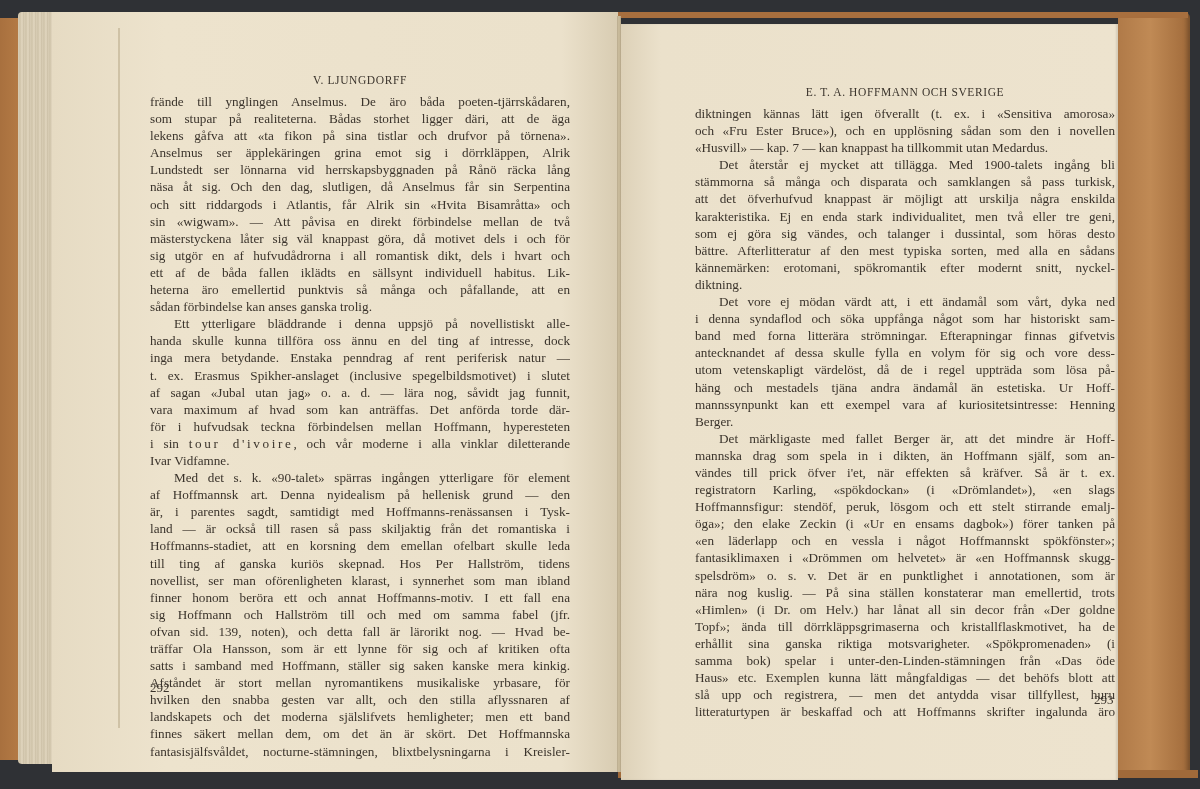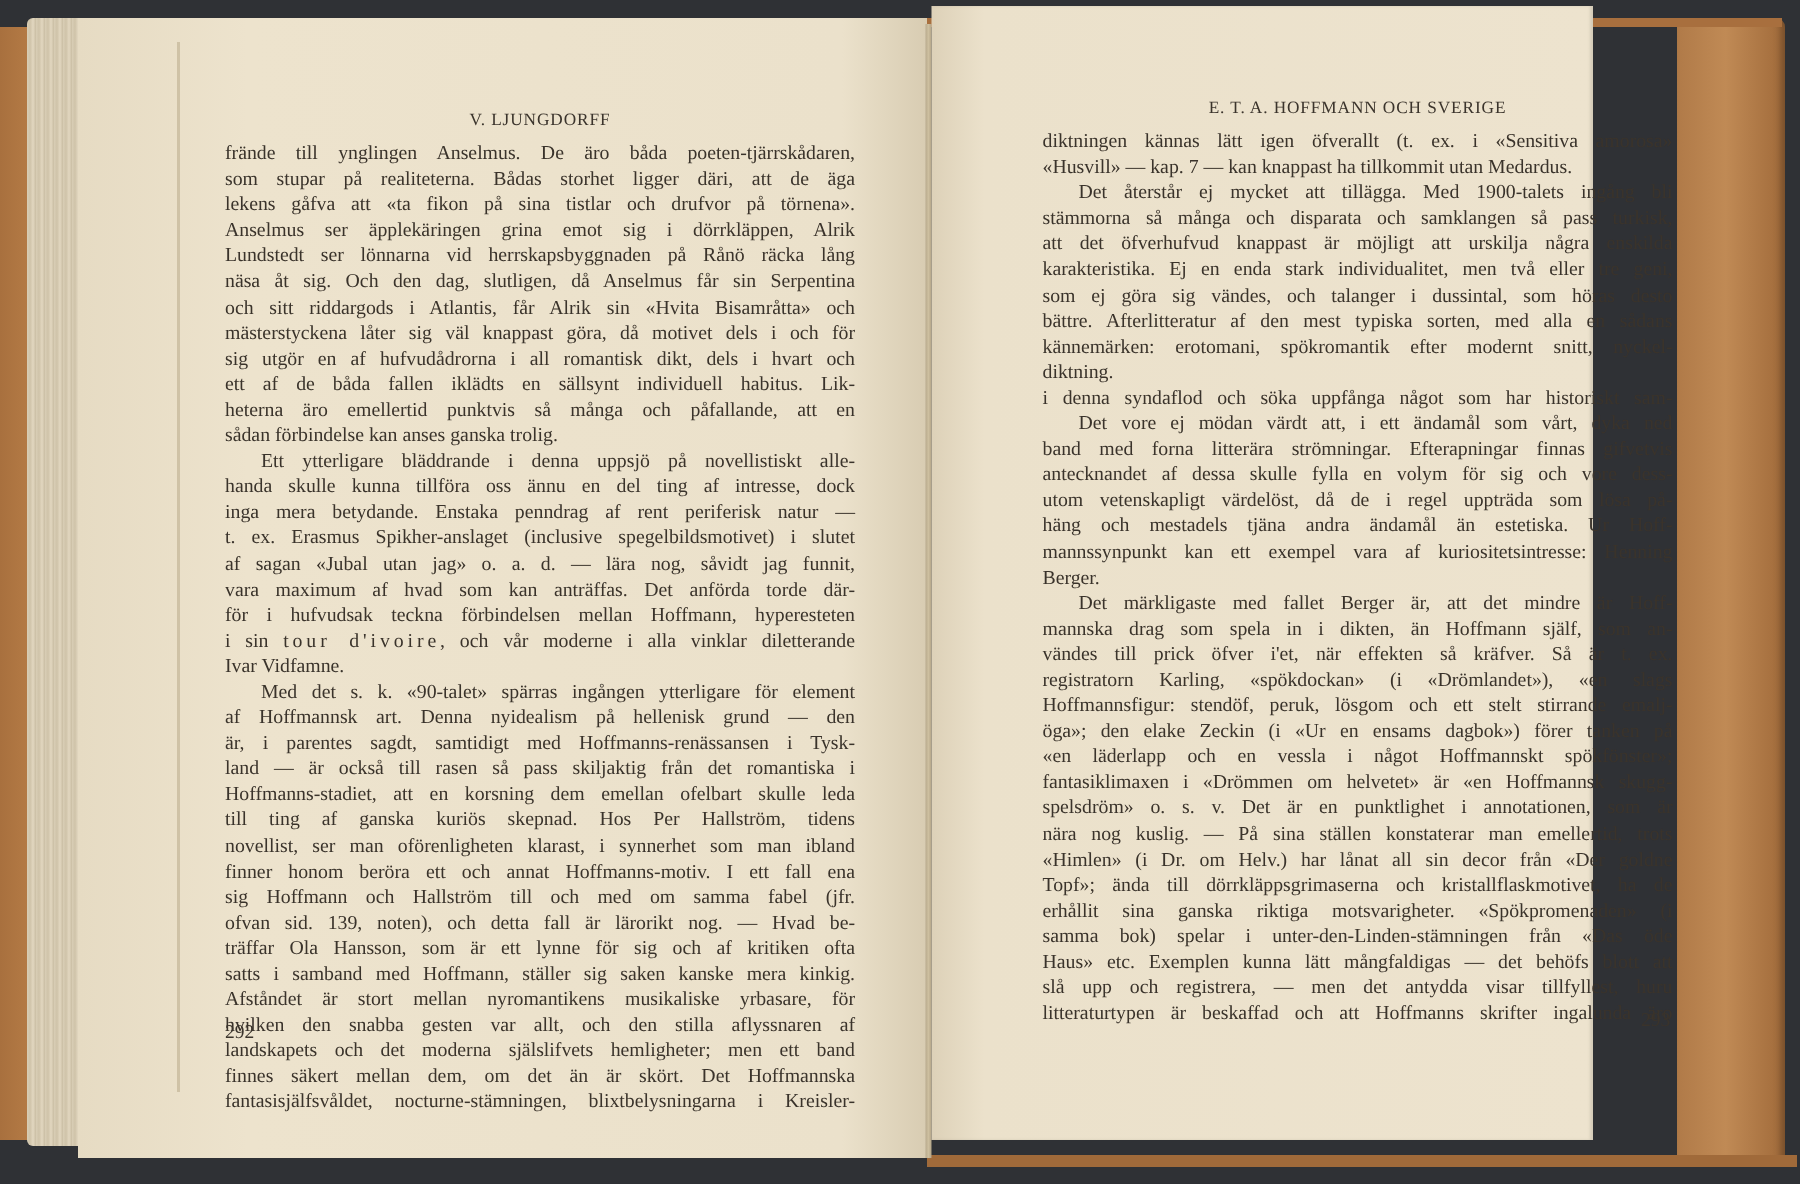--- a/index.html
+++ b/index.html
@@ -43,21 +43,21 @@
   }
   .inner-margin-left {
     position: absolute; left: 66px; top: 16px; width: 2px; height: 700px;
     background: #cfc2a6;
   }
   .gutter {
     position: absolute; left: 617px; top: 16px; width: 4px; height: 756px;
     background: linear-gradient(90deg, #b9ab8e, #cdbf9f, #b3a487);
   }
   .page-right {
-    left: 621px; top: 4px; width: 441px; height: 756px;
+    left: 621px; top: 24px; width: 497px; height: 756px;
     background: linear-gradient(90deg, #ddd1b8 0%, #ebe1cb 8%, #ede3ce 100%);
     box-shadow: inset -2px 0 2px rgba(0,0,0,0.1);
     text-decoration: underline;
   }
   .running-head {
     position: absolute; top: 62px;
     font-size: 11.5px; letter-spacing: 0.6px; text-align: center;
     color: #3b342c;
   }
   .text-block {
@@ -91,20 +91,21 @@
   <div class="inner-margin-left"></div>
   <div class="running-head" style="left:98px;width:420px;">V. LJUNGDORFF</div>
   <div class="text-block" id="left-text" style="left:98px;width:420px;">
       <span class="line">frände till ynglingen Anselmus.  De äro båda poeten-tjärrskådaren,</span>
       <span class="line">som stupar på realiteterna.  Bådas storhet ligger däri, att de äga</span>
       <span class="line">lekens gåfva att «ta fikon på sina tistlar och drufvor på törnena».</span>
       <span class="line">Anselmus ser äpplekäringen grina emot sig i dörrkläppen, Alrik</span>
       <span class="line">Lundstedt ser lönnarna vid herrskapsbyggnaden på Rånö räcka lång</span>
       <span class="line">näsa åt sig.  Och den dag, slutligen, då Anselmus får sin Serpentina</span>
       <span class="line">och sitt riddargods i Atlantis, får Alrik sin «Hvita Bisamråtta» och</span>
+      <span class="line">sin «wigwam». — Att påvisa en direkt förbindelse mellan de två</span>
       <span class="line">mästerstyckena låter sig väl knappast göra, då motivet dels i och för</span>
       <span class="line">sig utgör en af hufvudådrorna i all romantisk dikt, dels i hvart och</span>
       <span class="line">ett af de båda fallen iklädts en sällsynt individuell habitus.  Lik-</span>
       <span class="line">heterna äro emellertid punktvis så många och påfallande, att en</span>
       <span class="line last">sådan förbindelse kan anses ganska trolig.</span>
       <span class="line indent">Ett ytterligare bläddrande i denna uppsjö på novellistiskt alle-</span>
       <span class="line">handa skulle kunna tillföra oss ännu en del ting af intresse, dock</span>
       <span class="line">inga mera betydande.  Enstaka penndrag af rent periferisk natur —</span>
       <span class="line">t. ex. Erasmus Spikher-anslaget (inclusive spegelbildsmotivet) i slutet</span>
       <span class="line">af sagan «Jubal utan jag» o. a. d. — lära nog, såvidt jag funnit,</span>
@@ -132,31 +133,32 @@
     </div>
   <div class="folio" style="left:98px;">292</div>
 </div>
 
 <div class="gutter"></div>
 
 <div class="page page-right">
   <div class="running-head" style="left:74px;width:420px;">E. T. A. HOFFMANN OCH SVERIGE</div>
   <div class="text-block" id="right-text" style="left:74px;width:420px;">
       <span class="line">diktningen kännas lätt igen öfverallt (t. ex. i «Sensitiva amorosa»</span>
+      <span class="line">och «Fru Ester Bruce»), och en upplösning sådan som den i novellen</span>
       <span class="line last">«Husvill» — kap. 7 — kan knappast ha tillkommit utan Medardus.</span>
       <span class="line indent">Det återstår ej mycket att tillägga.  Med 1900-talets ingång bli</span>
       <span class="line">stämmorna så många och disparata och samklangen så pass turkisk,</span>
       <span class="line">att det öfverhufvud knappast är möjligt att urskilja några enskilda</span>
       <span class="line">karakteristika.  Ej en enda stark individualitet, men två eller tre geni,</span>
       <span class="line">som ej göra sig vändes, och talanger i dussintal, som höras desto</span>
       <span class="line">bättre.  Afterlitteratur af den mest typiska sorten, med alla en sådans</span>
       <span class="line">kännemärken: erotomani, spökromantik efter modernt snitt, nyckel-</span>
       <span class="line last">diktning.</span>
+      <span class="line indent">Det vore ej mödan värdt att, i ett ändamål som vårt, dyka ned</span>
       <span class="line">i denna syndaflod och söka uppfånga något som har historiskt sam-</span>
-      <span class="line indent">Det vore ej mödan värdt att, i ett ändamål som vårt, dyka ned</span>
       <span class="line">band med forna litterära strömningar.  Efterapningar finnas gifvetvis</span>
       <span class="line">antecknandet af dessa skulle fylla en volym för sig och vore dess-</span>
       <span class="line">utom vetenskapligt värdelöst, då de i regel uppträda som lösa på-</span>
       <span class="line">häng och mestadels tjäna andra ändamål än estetiska.  Ur Hoff-</span>
       <span class="line">mannssynpunkt kan ett exempel vara af kuriositetsintresse: Henning</span>
       <span class="line last">Berger.</span>
       <span class="line indent">Det märkligaste med fallet Berger är, att det mindre är Hoff-</span>
       <span class="line">mannska drag som spela in i dikten, än Hoffmann själf, som an-</span>
       <span class="line">vändes till prick öfver i'et, när effekten så kräfver.  Så är t. ex.</span>
       <span class="line">registratorn Karling, «spökdockan» (i «Drömlandet»), «en slags</span>

